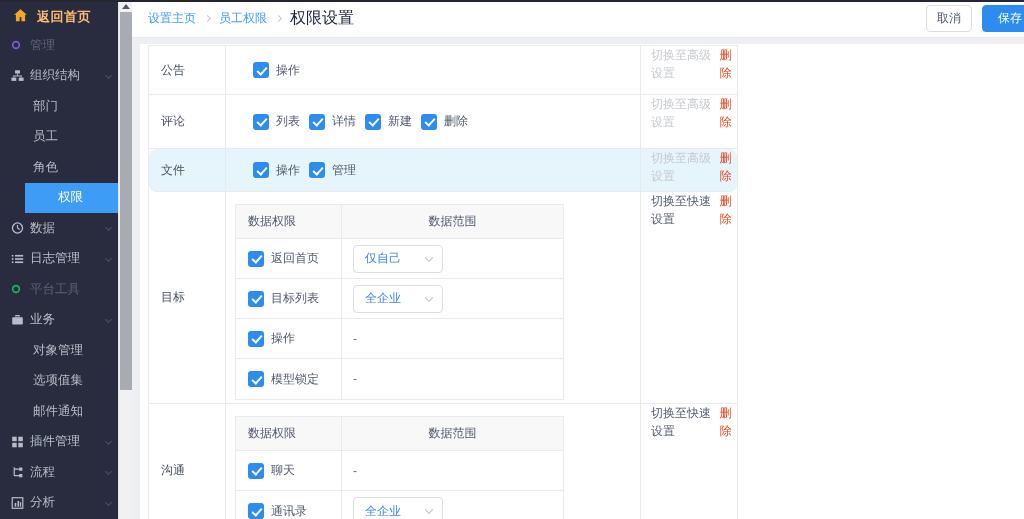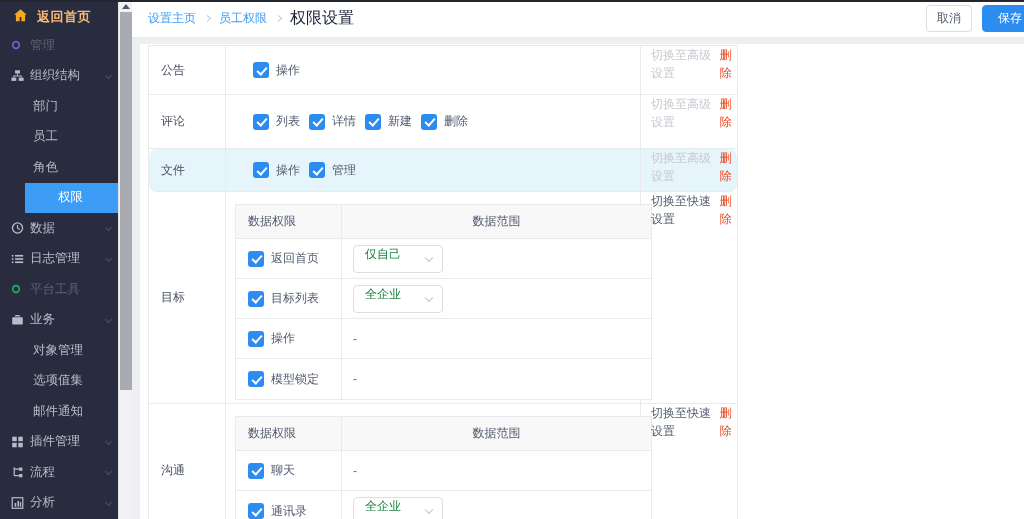--- a/index.html
+++ b/index.html
@@ -62,30 +62,30 @@
   .lnk-danger { color:#ed4014; padding-left:8px; cursor:pointer; }
 
   .perm-item { display:flex; align-items:center; margin-right:9px; }
   .cb { width:16px; height:16px; background:#2d8cf0; border-radius:3px; position:relative;
     flex:0 0 16px; cursor:pointer; }
   .cb::after { content:''; position:absolute; left:5.5px; top:2.5px; width:4px; height:8px;
     border:solid #fff; border-width:0 2px 2px 0; transform:rotate(42deg); }
   .perm-item .plbl { margin-left:7px; color:#515a6e; }
 
   
-  .ntable { margin:12px 0 0 9px; width:417px; border:1px solid #e8eaec; background:#fff; }
+  .ntable { margin:12px 0 0 9px; width:329px; border:1px solid #e8eaec; background:#fff; }
   .nhead { display:flex; height:34px; background:#f8f8f9; border-bottom:1px solid #e8eaec; }
   .nh1 { width:106px; border-right:1px solid #e8eaec; display:flex; align-items:center; padding-left:12px; color:#515a6e; }
   .nh2 { flex:1; display:flex; align-items:center; justify-content:center; color:#515a6e; }
   .nrow { display:flex; height:40px; border-bottom:1px solid #e8eaec; }
   .nrow:last-child { border-bottom:none; }
   .nc1 { width:106px; border-right:1px solid #e8eaec; display:flex; align-items:center; padding-left:12px; }
   .nc2 { flex:1; display:flex; align-items:center; padding-left:11px; color:#657180; }
   .sel { width:90px; height:28px; border:1px solid #dcdee2; border-radius:4px; background:#fff;
-    display:flex; padding-left:11px; position:relative; color:#15803d; cursor:pointer; }
+    display:flex; align-items:center; padding-left:11px; position:relative; color:#3b82f6; cursor:pointer; }
   .sel .caret { position:absolute; right:10px; top:50%; width:6px; height:6px;
     border-right:1px solid #c0c4cc; border-bottom:1px solid #c0c4cc; transform:translateY(-70%) rotate(45deg); }
 </style>
 </head>
 <body>
 
 <div class="top-edge"></div>
 
 <aside class="sidebar">
   <div class="side-home">

